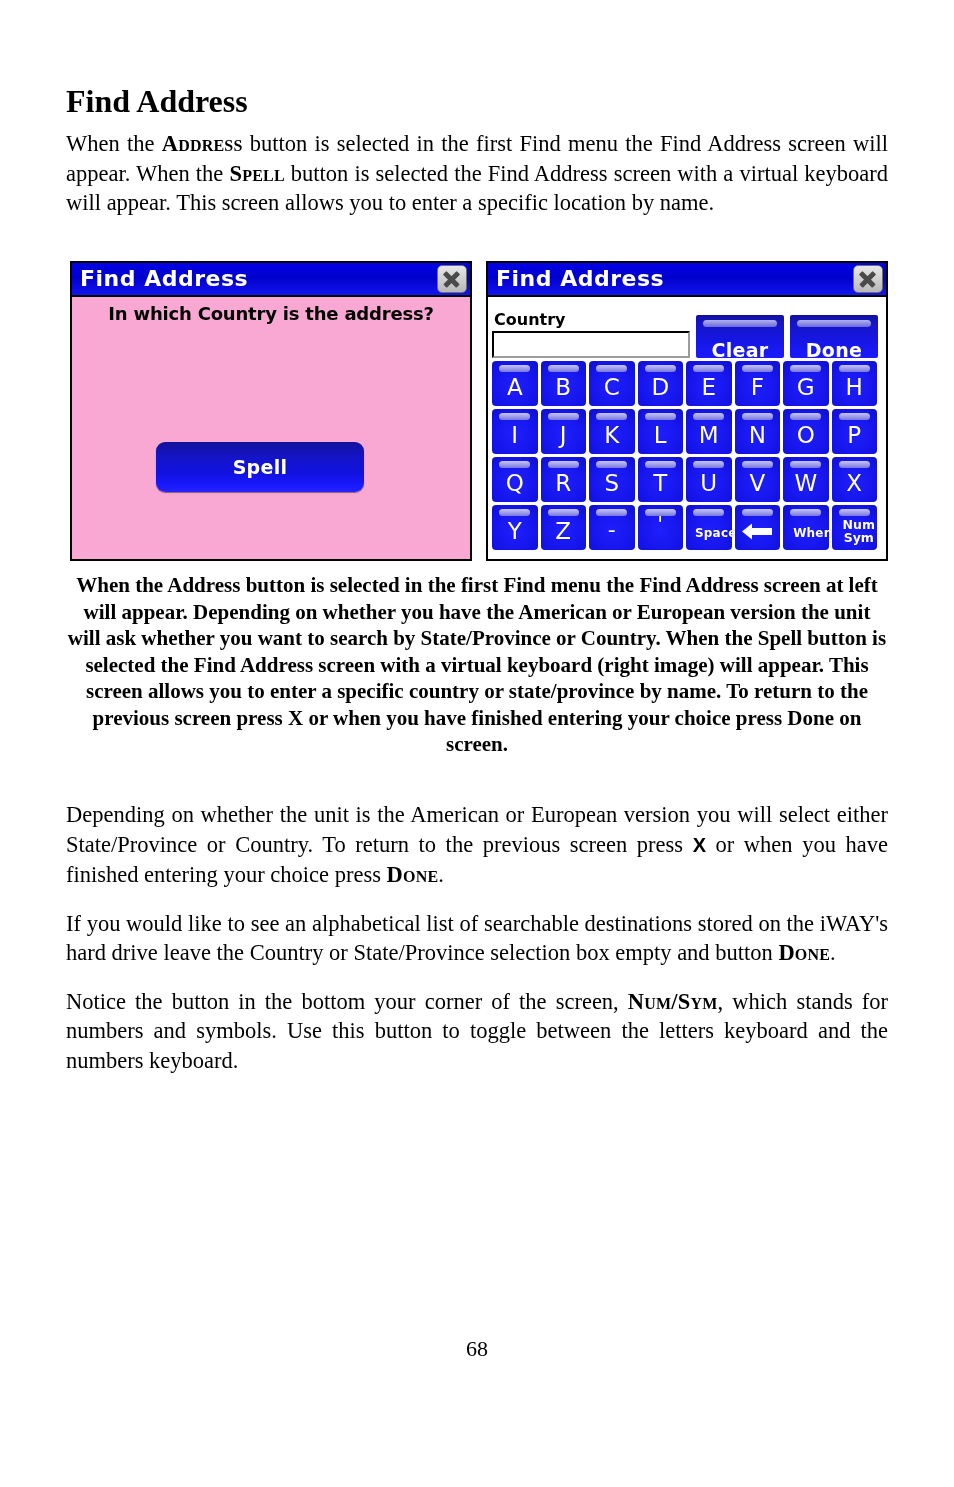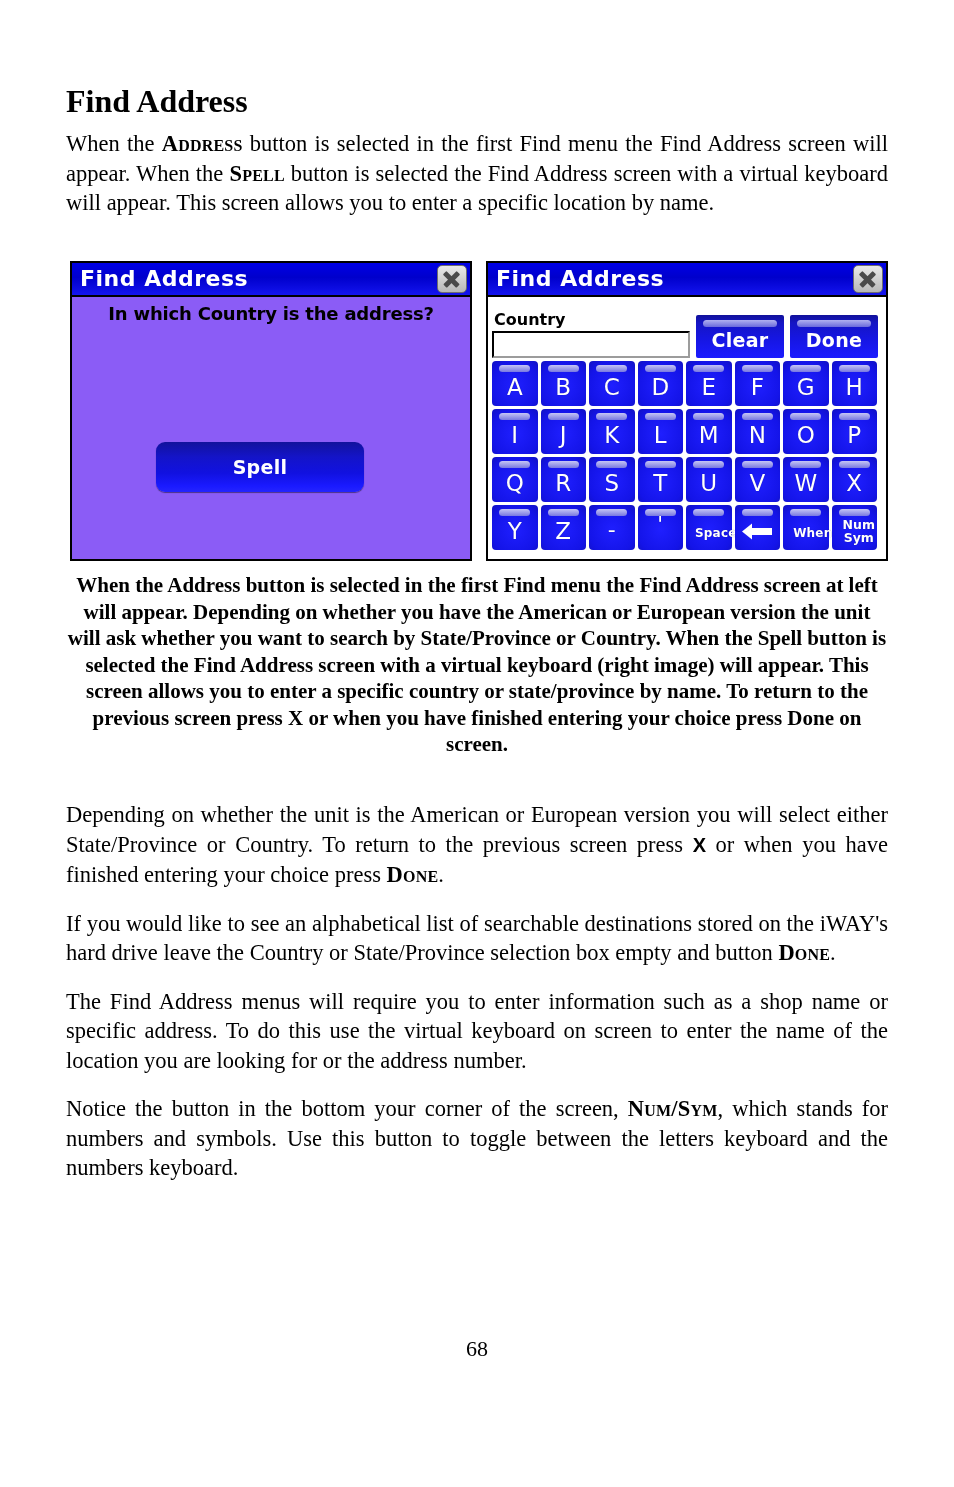--- a/index.html
+++ b/index.html
@@ -114,21 +114,21 @@
     background: #4a4a4a;
     border-radius: 1px;
   }
   .close-btn::before { transform: rotate(45deg); }
   .close-btn::after  { transform: rotate(-45deg); }
 
   
   .left-body {
     position: relative;
     height: 262px;
-    background: #8b5cf6;
+    background: #f9a8d4;
   }
   .prompt-text {
     text-align: center;
     font-family: "DejaVu Sans", "Liberation Sans", sans-serif;
     font-weight: bold;
     font-size: 18px;
     color: #000000;
     padding-top: 6px;
     letter-spacing: -0.2px;
     white-space: nowrap;
@@ -186,21 +186,21 @@
     margin-top: 2px;
   }
   .wide-btn {
     height: 43px;
     width: 88px;
     margin-left: 6px;
     border-radius: 2px;
     background: linear-gradient(to bottom, #10109a 0%, #1515c4 18%, #1616e2 55%, #1b1bff 100%);
     position: relative;
     display: flex;
-    align-items: center;
+    align-items: flex-end;
     justify-content: center;
   }
   .wide-btn .lbl {
     color: #ffffff;
     font-family: "DejaVu Sans", "Liberation Sans", sans-serif;
     font-weight: bold;
     font-size: 19px;
     letter-spacing: 0.3px;
     position: relative;
     top: 3px;
@@ -512,21 +512,20 @@
   </div>
 
   <div class="caption">When the Address button is selected in the first Find menu the Find Address screen at left will appear. Depending on whether you have the American or European version the unit will ask whether you want to search by State/Province or Country. When the Spell button is selected the Find Address screen with a virtual keyboard (right image) will appear. This screen allows you to enter a specific country or state/province by name. To return to the previous screen press X or when you have finished entering your choice press Done on screen.</div>
 
   <div class="after-caption">
 
     <p class="body-text"><span>Depending on whether the unit is the American or European version you will select either </span><span class="ital">State/Province</span><span> or </span><span class="ital">Country</span><span>. To return to the previous screen press </span><span class="bold-x">X</span><span> or when you have finished entering your choice press </span><span class="sc">Done</span><span>.</span></p>
 
     <p class="body-text"><span>If you would like to see an alphabetical list of searchable destinations stored on the iWAY's hard drive leave the </span><span class="ital">Country</span><span> or </span><span class="ital">State/Province</span><span> selection box empty and button </span><span class="sc">Done</span><span>.</span></p>
 
-    <p class="body-text">The Find Address menus will require you to enter information such as a shop name or specific address. To do this use the virtual keyboard on screen to enter the name of the location you are looking for or the address number.</p>
 
     <p class="body-text"><span>Notice the button in the bottom your corner of the screen, </span><span class="sc">Num/Sym</span><span>, which stands for numbers and symbols. Use this button to toggle between the letters keyboard and the numbers keyboard.</span></p>
 
   </div>
 
   <div class="pageno">68</div>
 
 </div>
 
 </body></html>

